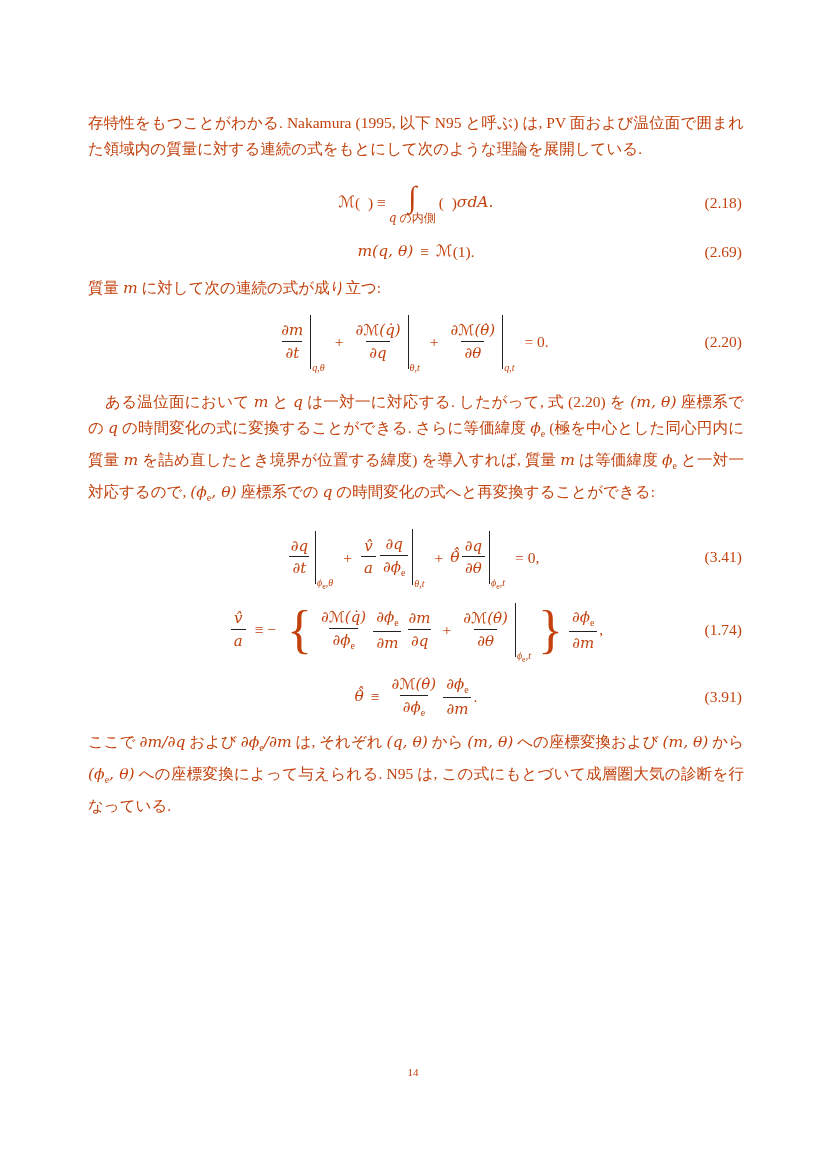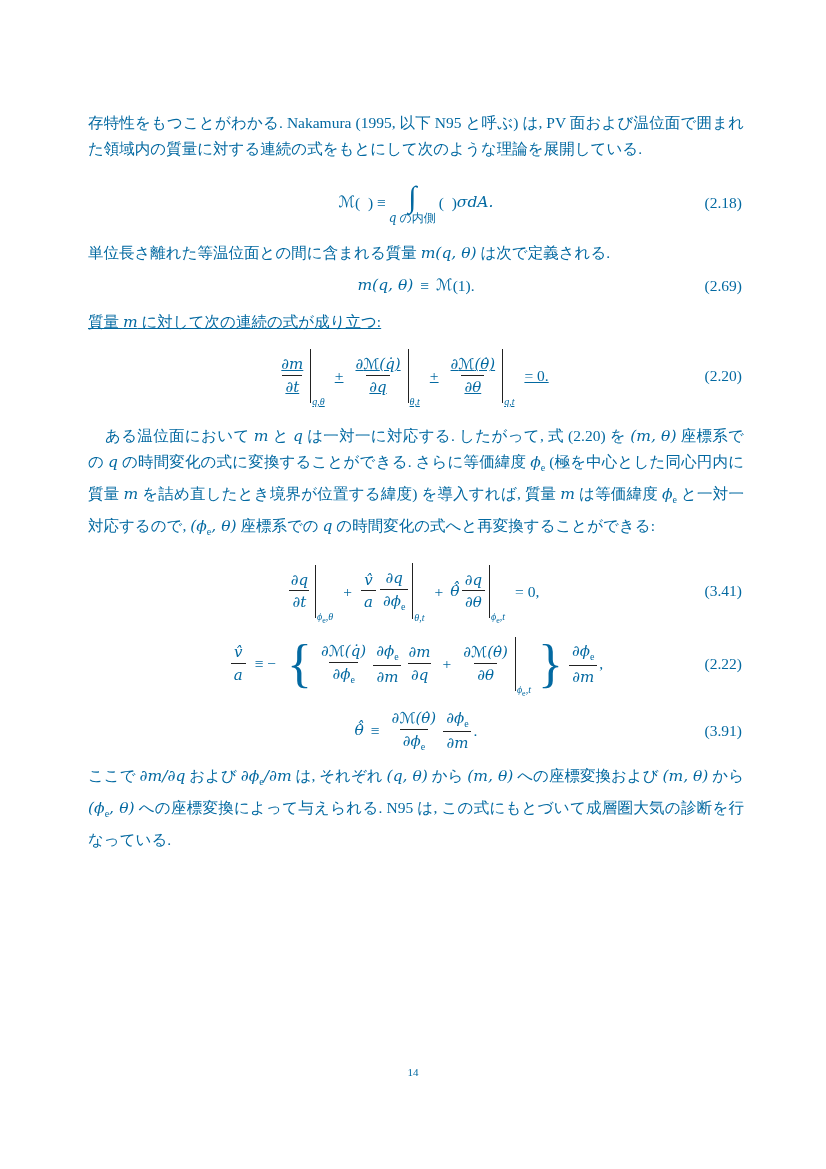--- a/index.html
+++ b/index.html
@@ -1,17 +1,17 @@
 <!DOCTYPE html>
 <html><head>
 <meta charset="utf-8">
 <style>
   html,body{margin:0;padding:0;background:#ffffff;}
   .page{position:relative;width:826px;height:1169px;background:#ffffff;
-        font-family:"Liberation Serif","DejaVu Serif",serif;color:#0369a1;overflow:hidden;}
+        font-family:"Liberation Serif","DejaVu Serif",serif;color:#c2410c;overflow:hidden;}
   .content{position:absolute;left:88px;top:110px;width:656px;font-size:15.5px;line-height:26px;text-align:justify;}
   .para{margin:0;}
   .indent{text-indent:17px;}
   .mi{font-style:italic;font-family:"DejaVu Serif","Liberation Serif",serif;}
   .rm{font-style:normal;}
   sub.msub{font-size:10px;font-style:normal;}
   
   .eq{position:relative;display:flex;justify-content:center;align-items:center;line-height:1.25;}
   .eqbody{display:inline-flex;align-items:center;}
   .eqnum{position:absolute;right:2px;top:50%;transform:translateY(-50%);font-style:normal;}
@@ -25,21 +25,21 @@
   .fsub{font-size:10px;font-style:normal;}
   .op{margin:0 7px;font-style:normal;white-space:nowrap;}
   .cal{font-family:"DejaVu Serif","DejaVu Sans",serif;font-style:normal;}
   .intblk{display:inline-flex;flex-direction:column;align-items:center;margin:0 3px;}
   .intsym{font-size:30px;line-height:30px;}
   .intlim{font-size:12px;line-height:12px;white-space:nowrap;font-style:normal;}
   .brace{font-size:52px;line-height:0;margin:0 4px;font-style:normal;font-weight:300;}
   .pagenum{position:absolute;left:0;right:0;top:1066px;text-align:center;font-size:11px;}
   
   .mt30{margin-top:30px;} .mt12{margin-top:12px;} .mt10{margin-top:10px;}
-  .mt8{margin-top:8px;} .mt6{margin-top:6px;text-decoration:underline;} .mt2{margin-top:2px;}
+  .mt8{margin-top:8px;} .mt6{margin-top:6px;} .mt2{margin-top:2px;}
   .eqpad{padding:8px 0;}
 </style>
 </head>
 <body>
 
 <div class="page">
   <div class="content">
 
     <p class="para"><span class="rm">存特性をもつことがわかる. Nakamura (1995, 以下 N95 と呼ぶ) は, PV 面および温位面で囲まれた領域内の質量に対する連続の式をもとにして次のような理論を展開している.</span></p>
 
@@ -51,21 +51,20 @@
         <span class="intblk">
           <span class="intsym">∫</span>
           <span class="intlim"><i class="mi">q</i><span class="rm"> の内側</span></span>
         </span>
         <span class="rm">(&nbsp;&nbsp;)</span>
           <i class="mi">σdA.</i>
       </span>
       <span class="eqnum">(2.18)</span>
     </div>
 
-    <p class="para mt8"><span class="rm">単位長さ離れた等温位面との間に含まれる質量 </span><i class="mi">m(q, θ)</i><span class="rm"> は次で定義される.</span></p>
 
     <div class="eq eqpad mt2">
       <span class="eqbody">
         <i class="mi">m(q, θ)</i>
         <span class="op">≡</span>
         <span class="cal">ℳ</span>
           <span class="rm">(1).</span>
       </span>
       <span class="eqnum">(2.69)</span>
     </div>
@@ -181,21 +180,21 @@
             </span>
           <span class="esub"><i>ϕ</i><sub>e</sub><i>,t</i></span>
         </span>
         <span class="brace">}</span>
         <span class="frac">
             <span class="num"><i class="mi">∂ϕ</i><sub class="fsub">e</sub></span>
             <span class="den"><i class="mi">∂m</i></span>
           </span>
         <span class="rm">,</span>
       </span>
-      <span class="eqnum">(2.22)</span>
+      <span class="eqnum">(1.74)</span>
     </div>
 
     <div class="eq eqpad mt2">
       <span class="eqbody">
         <i class="mi">θ̇̂</i>
         <span class="op">≡</span>
         <span class="frac">
             <span class="num"><i class="mi">∂</i><span class="cal">ℳ</span><i class="mi">(θ̇)</i></span>
             <span class="den"><i class="mi">∂ϕ</i><sub class="fsub">e</sub></span>
           </span>

